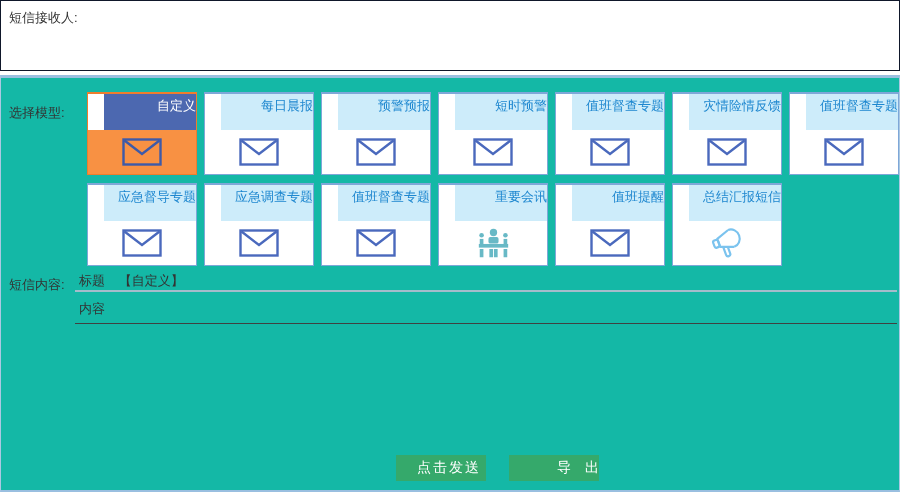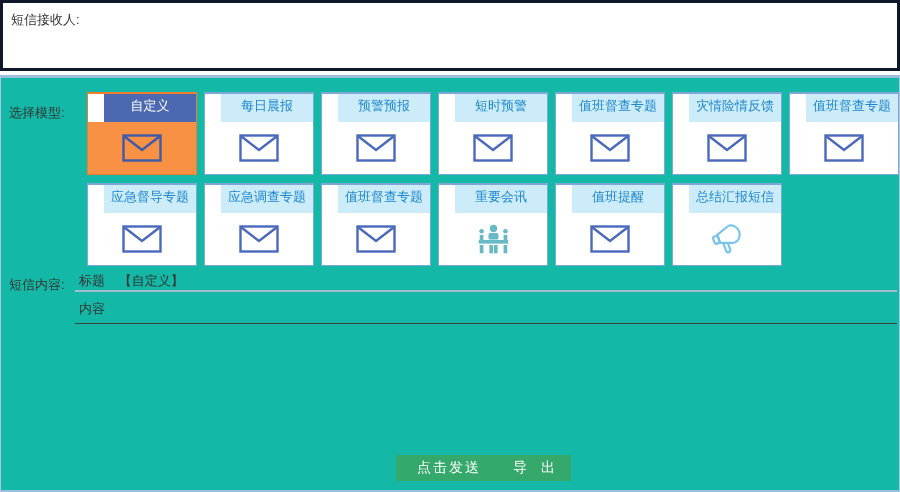--- a/index.html
+++ b/index.html
@@ -1,37 +1,37 @@
 <!DOCTYPE html>
 <html><head>
 <meta charset="utf-8">
 <style>
   * { margin:0; padding:0; box-sizing:border-box; }
   html,body { background:#fff; }
   body { font-family:"Liberation Sans","DejaVu Sans",sans-serif; font-size:13px; color:#333; }
   .page { position:relative; width:900px; height:492px; background:#fff; overflow:hidden; }
 
   .panel-top { position:absolute; left:0; top:0; width:900px; height:71px;
-    border:3px solid #0f172a; background:#fff; }
+    border:1px solid #0f172a; background:#fff; }
   .panel-top .lbl { position:absolute; left:8px; top:8px; }
   .recipients-input { position:absolute; left:70px; top:4px; right:4px; bottom:4px; }
 
   .panel-main { position:absolute; left:0; top:75px; width:900px; height:417px;
     border:1px solid #abc8e2; border-top:3px solid #9abfe0; border-bottom:2px solid #9abfe0; background:#14b8a6; }
 
   .model-label { position:absolute; left:8px; top:26px; }
   .content-label { position:absolute; left:8px; top:198px; }
 
   .tiles-row { position:absolute; left:86px; display:flex; gap:7px; }
   .row1 { top:14px; }
   .row2 { top:105px; }
 
   .tile { width:110px; height:83px; border:1px solid #7ea7d8; border-top:2px solid #7ea7d8;
     background:#fff; cursor:pointer; display:flex; flex-direction:column; }
-  .tile-header { height:28px; line-height:24px; text-align:center; background:#cdecfa;
+  .tile-header { height:36px; line-height:24px; text-align:right; background:#cdecfa;
     color:#1e87cf; font-size:13px; white-space:nowrap; overflow:hidden;margin-left:16px; }
   .tile-body { flex:1; display:flex; align-items:center; justify-content:center; background:#fff; }
   .tile.selected { border-color:#ee7d2d; border-top-color:#ee7d2d; }
   .tile.selected .tile-header { background:#4c68b0; color:#fff; }
   .tile.selected .tile-body { background:#f89143; }
 
   .icon-env { width:40px; height:28px; color:#4a69bd; }
   .tile.selected .icon-env { color:#3d5aa9; }
   .icon-meet { width:37px; height:33px; color:#68b9c6; }
   .icon-mega { width:40px; height:34px; color:#7bc3ee; }
@@ -39,21 +39,21 @@
   .field-row { position:absolute; left:74px; width:822px; }
   .title-row { top:194px; height:20px; border-bottom:2px solid #a4bccb; }
   .title-row .t-label { margin-left:4px; }
   .title-row .t-value { margin-left:10px; }
   .body-row { top:216px; height:30px; border-bottom:1px solid #404040; padding-top:6px; }
   .body-row .t-label { margin-left:4px; }
 
   .btn { position:absolute; top:377px; width:90px; height:26px; border:none;
     background:#35a96b; color:#fff; font-size:14px; font-family:inherit; cursor:pointer;padding-left:16px; }
   .btn-send { left:395px; letter-spacing:2px; }
-  .btn-export { left:480px; }
+  .btn-export { left:508px;text-align:right; }
   .defs { position:absolute; width:0; height:0; overflow:hidden; }
 </style>
 </head>
 <body>
 
 <svg class="defs" aria-hidden="true">
   <defs>
     <symbol id="sym-envelope" viewBox="0 0 40 28">
       <rect x="1.5" y="1.5" width="37" height="25" fill="none" stroke="currentColor" stroke-width="2.4"></rect>
       <path d="M2.5 2.5 L20 16 L37.5 2.5" fill="none" stroke="currentColor" stroke-width="2.4"></path>

